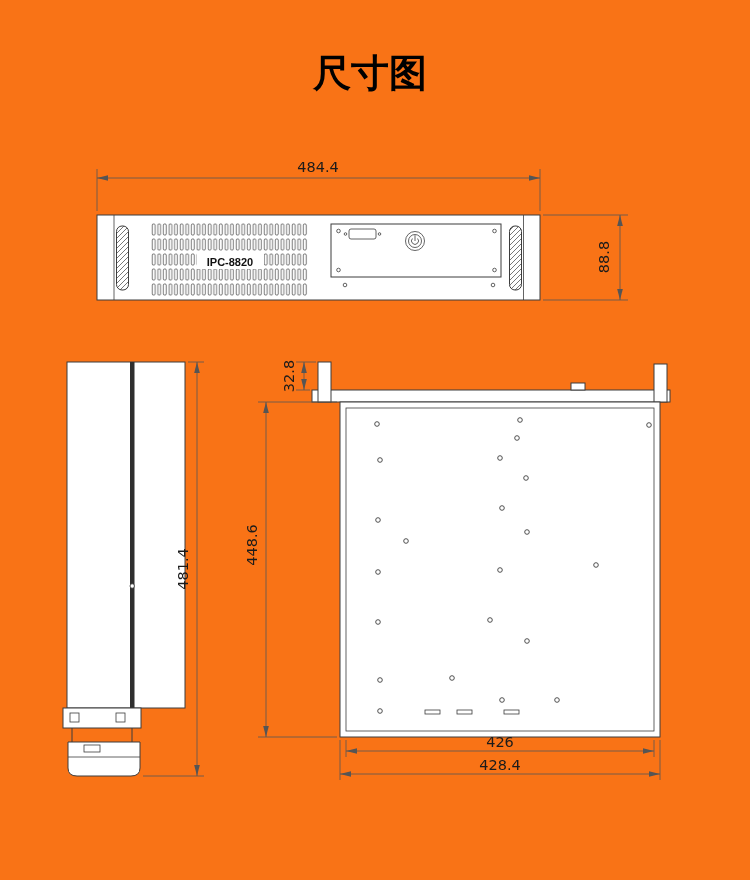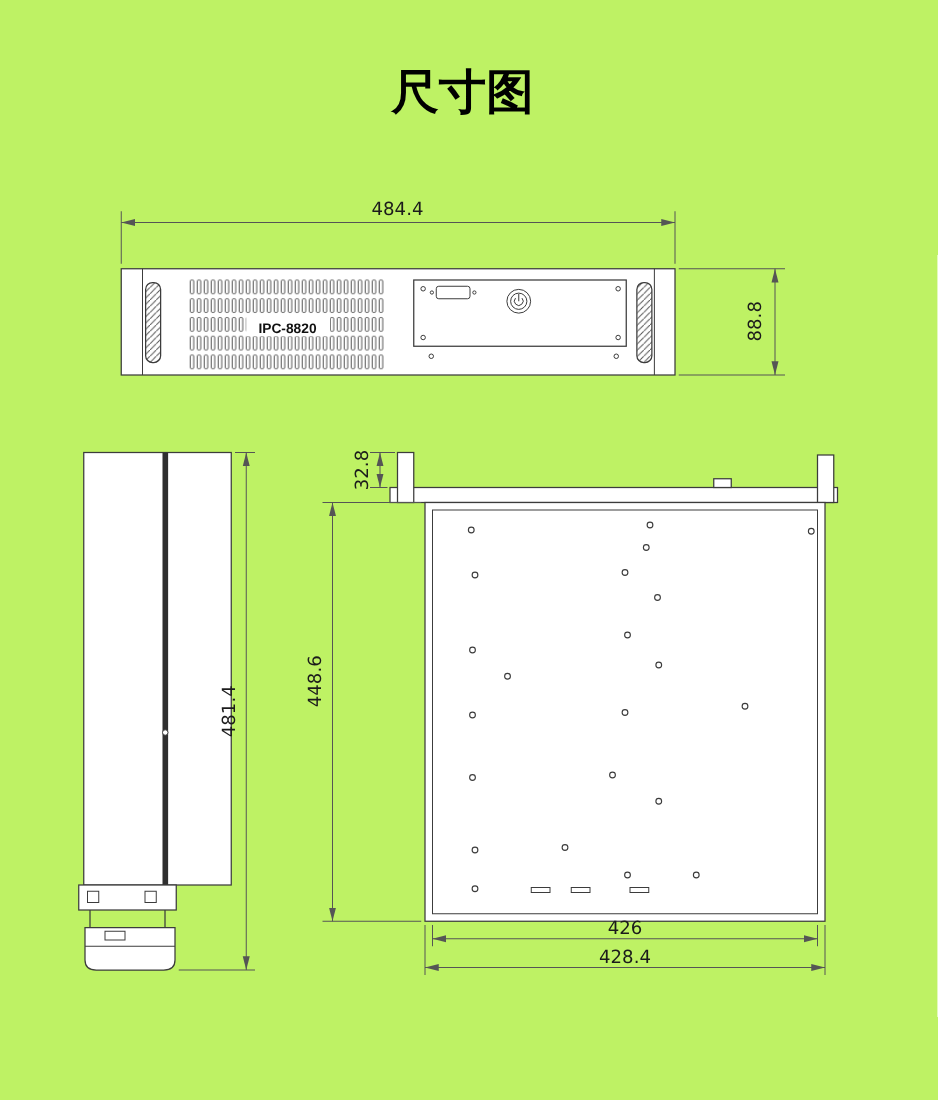--- a/index.html
+++ b/index.html
@@ -1,16 +1,16 @@
 <!DOCTYPE html>
 <html><head>
 <meta charset="utf-8">
 <style>
   html,body{margin:0;padding:0;background:#ffffff;}
-  #page{width:750px;height:880px;position:relative;margin:0 auto;background:#bef264;overflow:hidden;}
+  #page{width:750px;height:880px;position:relative;margin:0 auto;background:#f97316;overflow:hidden;}
   svg{display:block;}
   .obj{stroke:#3c3c3c;stroke-width:1;fill:none;}
   .objf{stroke:#3c3c3c;stroke-width:1;fill:#ffffff;}
   .thin{stroke:#3c3c3c;stroke-width:0.8;fill:none;}
   .ext{stroke:#555;stroke-width:0.8;fill:none;}
   .dim{stroke:#555;stroke-width:0.8;fill:none;}
   .dimtxt{font-family:"DejaVu Sans","Liberation Sans",sans-serif;font-size:14.5px;fill:#1b1b1b;}
   .modeltxt{font-family:"Liberation Sans","DejaVu Sans",sans-serif;font-size:11px;font-weight:700;fill:#111;}
   .pagetitle{font-family:"Liberation Sans","DejaVu Sans",sans-serif;font-size:38px;font-weight:700;fill:#000;}
   .hole{stroke:#3c3c3c;stroke-width:0.9;fill:#fff;}

